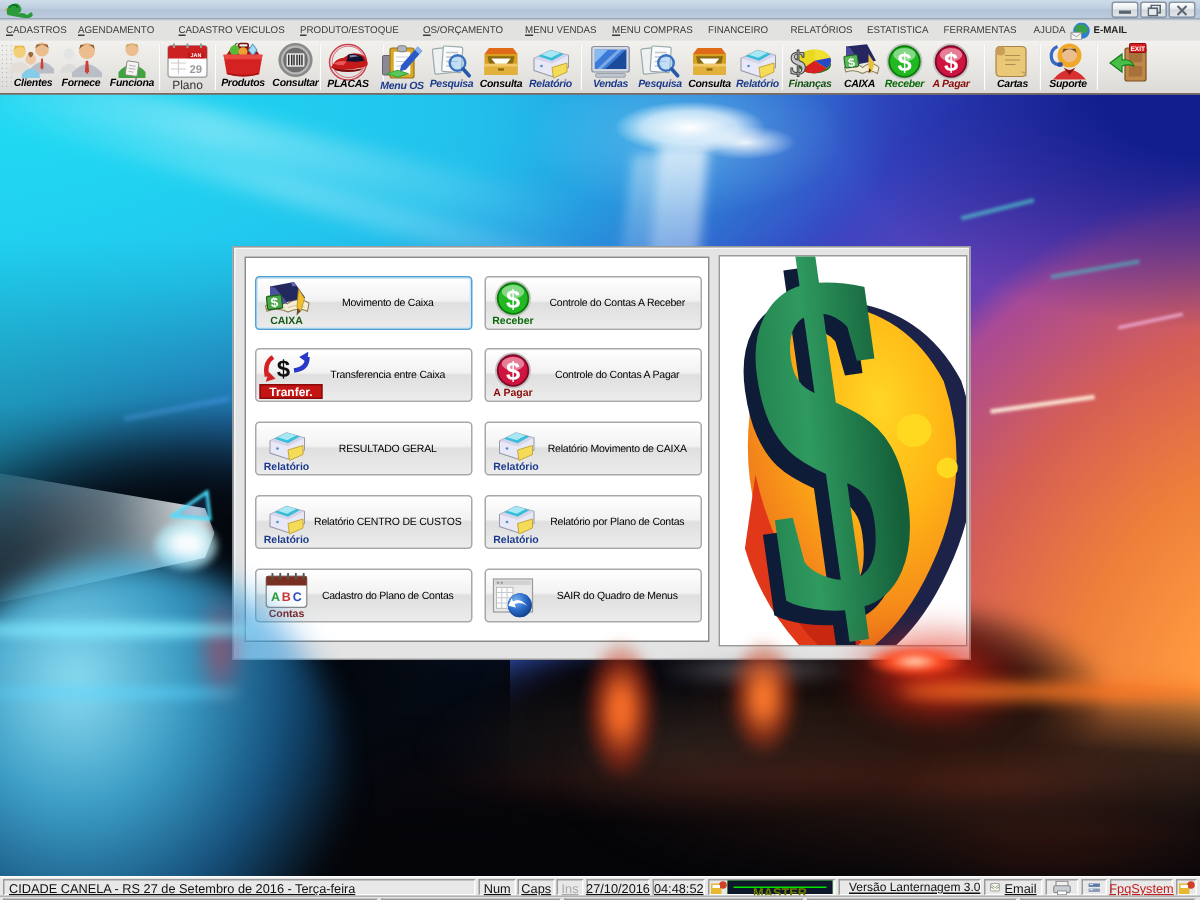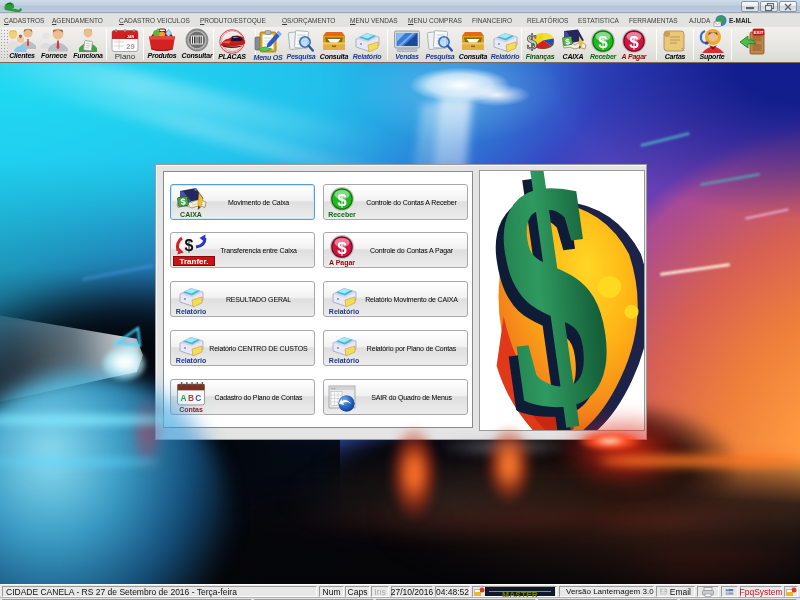--- a/index.html
+++ b/index.html
@@ -116,21 +116,21 @@
   font-size:7px; color:#000; }
 .dbtn.focus { border:1px solid #55a0d2; box-shadow:0 0 0 1px #cfe8f8 inset; }
 .dbtn .txt { position:absolute; left:34px; right:2px; top:0; bottom:0; display:flex; align-items:center; justify-content:center; text-align:center; line-height:9px; white-space:nowrap; letter-spacing:-0.15px; }
 .dbtn .dic { position:absolute; left:3px; top:1px; }
 .dbtn .dlb { position:absolute; left:0px; bottom:1px; width:40px; text-align:center; font-size:7px; font-weight:bold; }
 
 
 #statusbar { position:absolute; left:0; top:584px; width:800px; height:13px; background:#e8e8e8; border-top:1px solid #fff; }
 .scell { position:absolute; top:1px; height:11px; background:#e8e8e8;
   border:1px solid; border-color:#9a9a9a #fdfdfd #fdfdfd #9a9a9a; font-size:8.5px; color:#111;
-  display:flex; align-items:center; padding:0 3px; white-space:nowrap; }
+  display:flex; align-items:center; padding:0 3px; white-space:nowrap;text-decoration:underline; }
 #statusbar2 { position:absolute; left:0; top:597px; width:800px; height:3px; background:#e4e4e4; border-top:1px solid #b0b0b0; }
 </style>
 </head>
 <body>
 <div id="root">
   <div id="desk">
     <div class="abs" id="sky"></div>
     <div class="abs" id="beam"></div>
     <div class="abs" id="beam2"></div>
     <div class="abs" id="ray1"></div>

